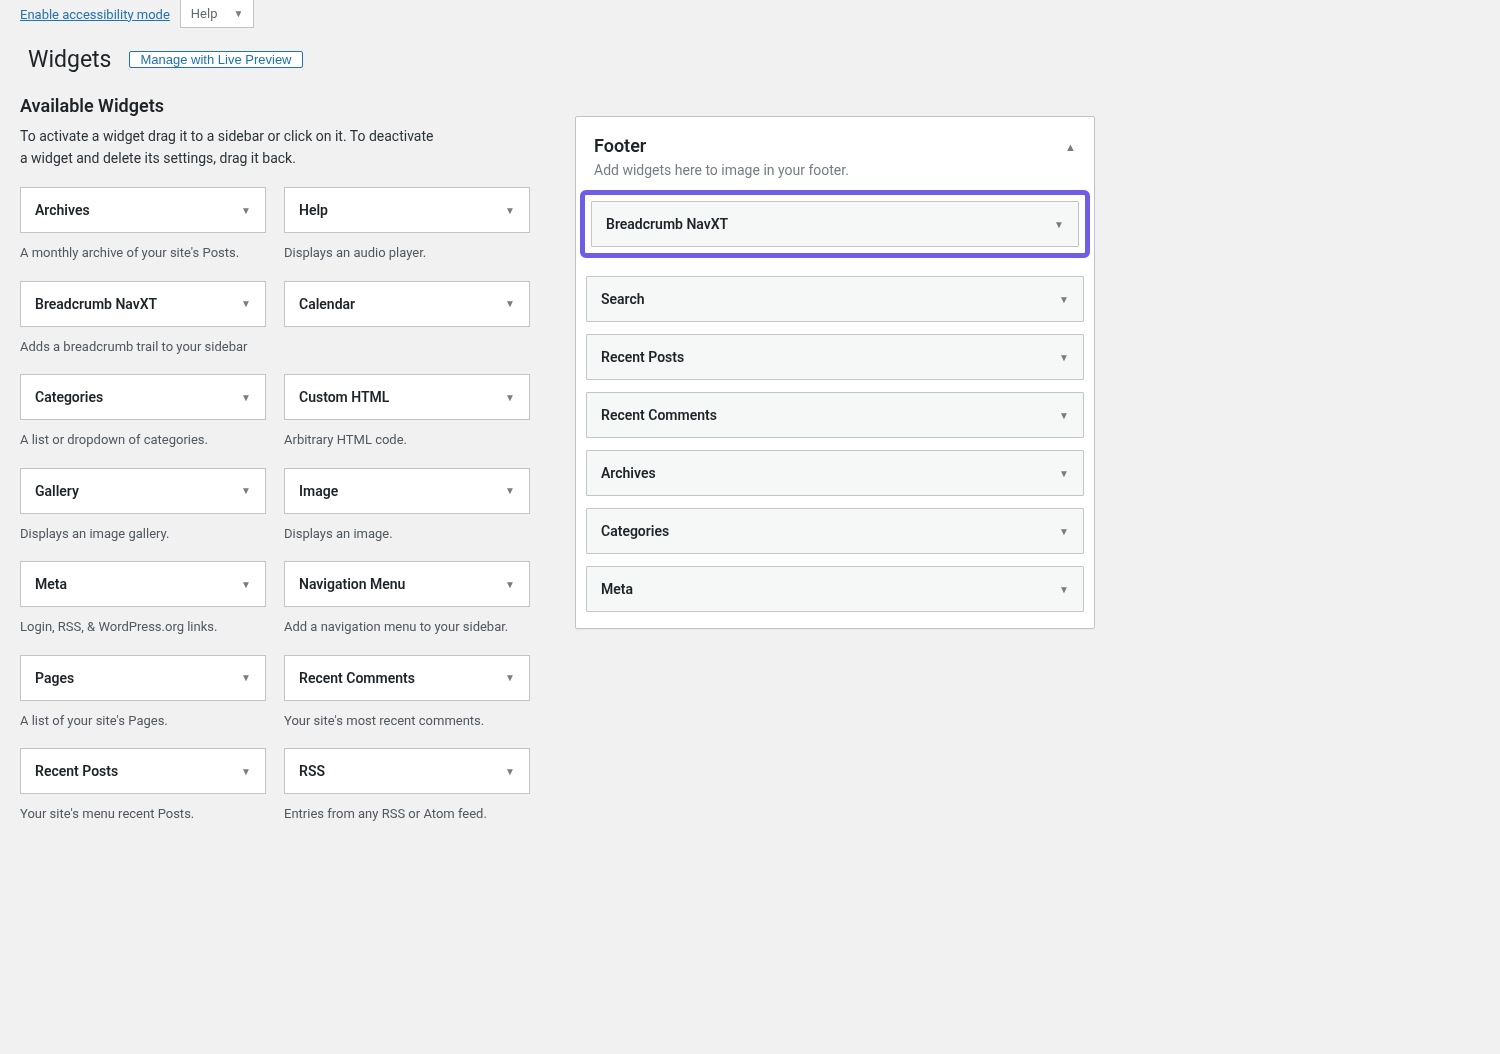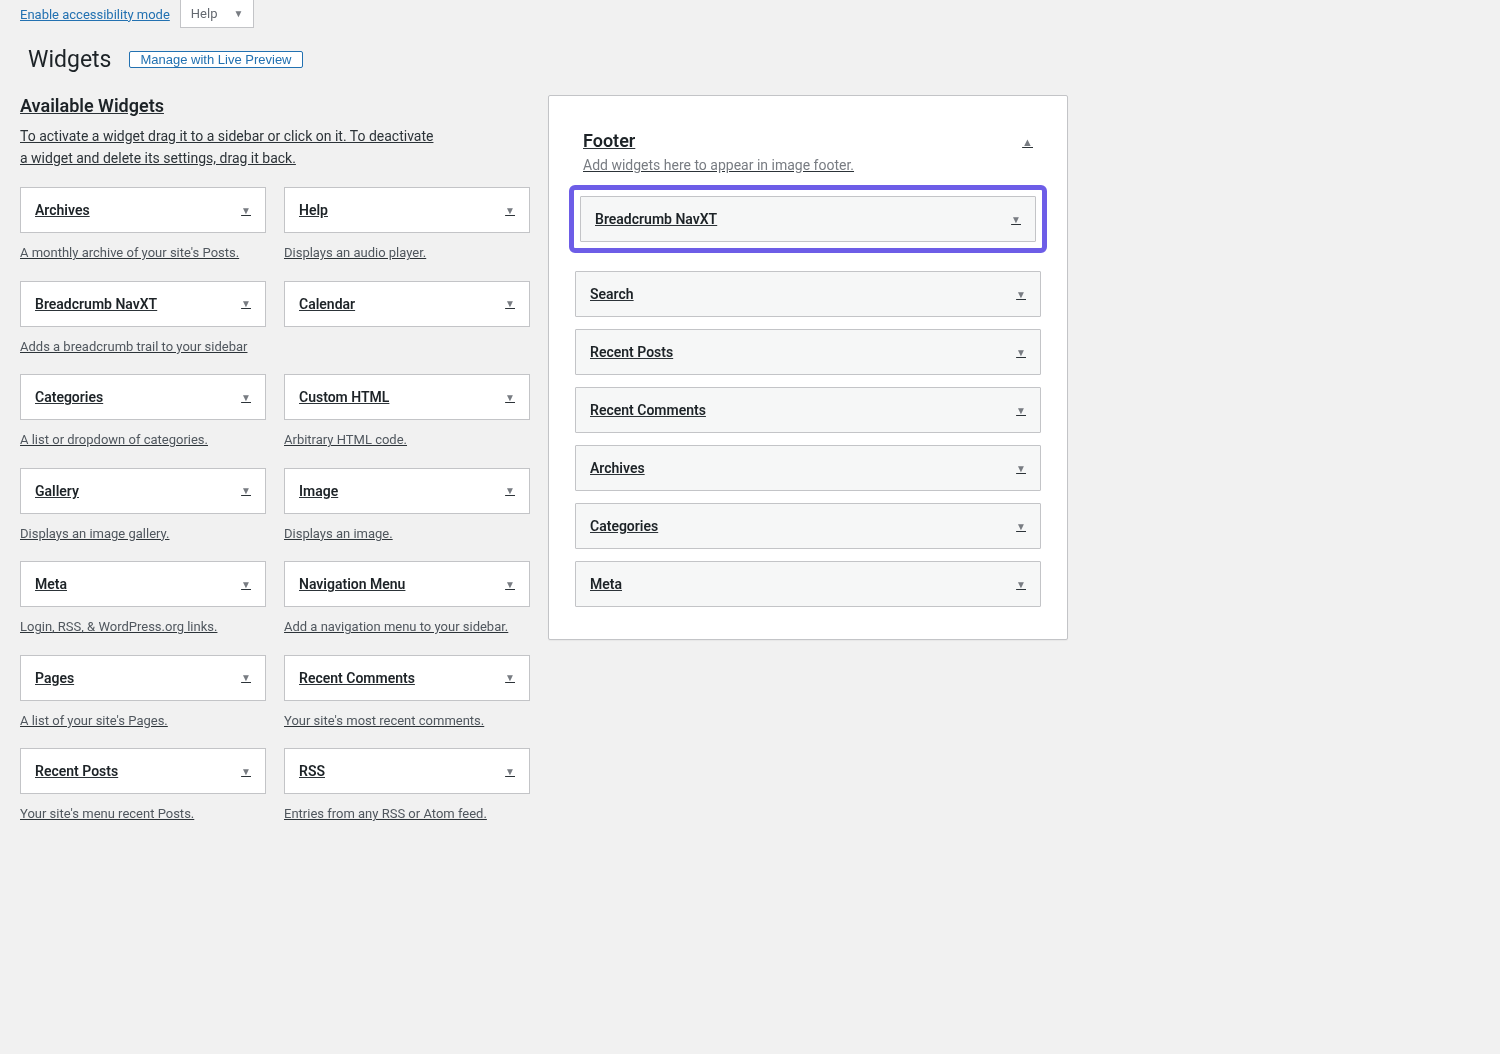--- a/index.html
+++ b/index.html
@@ -55,23 +55,22 @@
     border: 1px solid #2271b1;
     color: #2271b1;
     background: #fff;
     padding: 0 10px;
     border-radius: 2px;
     font-size: 13px;
     cursor: pointer;
   }
   .columns {
     display: flex;
-    gap: 18px;
+    gap: 45px;
     align-items: flex-start;
-    text-decoration: underline;
   }
   .col-left { flex: 1 1 510px; max-width: 510px; }
   .col-right { flex: 1 1 520px; max-width: 520px; }
   .section-title {
     font-size: 18px;
     font-weight: 600;
     margin: 0 0 10px;
     color: #1d2327;
   }
   .section-desc {
@@ -109,21 +108,22 @@
     font-size: 13px;
     color: #50575e;
     padding: 10px 0 18px;
     line-height: 1.5;
   }
   .sidebar-area {
     background: #fff;
     border: 1px solid #c3c4c7;
     box-shadow: 0 1px 1px rgba(0,0,0,0.04);
     border-radius: 2px;
-    padding: 16px;
+    padding: 0;
+    margin-top: 21px;
   }
   .area-header {
     padding: 14px 18px 14px;
     display: flex;
     justify-content: space-between;
     align-items: flex-start;
   }
   .area-title {
     font-size: 18px;
     font-weight: 600;
@@ -291,21 +291,21 @@
             <div class="avail-desc">Entries from any RSS or Atom feed.</div>
           </div>
         </div>
     </div>
 
     <div class="col-right">
       <div class="sidebar-area">
         <div class="area-header">
           <div>
             <div class="area-title">Footer</div>
-            <div class="area-desc">Add widgets here to appear in image footer.</div>
+            <div class="area-desc">Add widgets here to image in your footer.</div>
           </div>
           <div class="area-arrow">▲</div>
         </div>
         <div class="area-body">
           <div class="placed-list" id="placed-list">
               <div class="highlight-wrap">
                 <div class="placed-item">
                   <span class="title">Breadcrumb NavXT</span>
                   <span class="chevron">▼</span>
                 </div>

